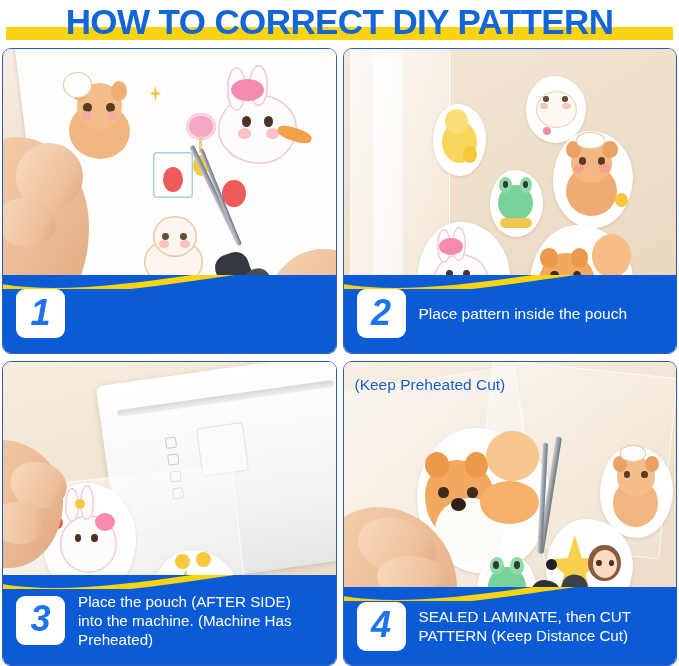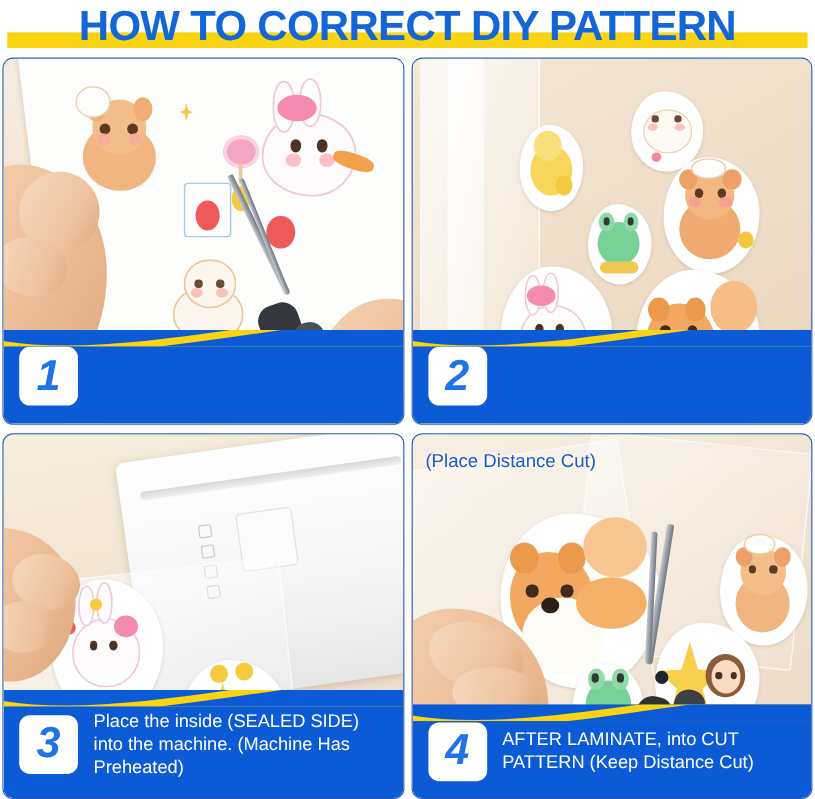--- a/index.html
+++ b/index.html
@@ -412,20 +412,21 @@
       <div class="hand" style="left:82%;top:74%;width:34%;height:36%;"></div>
       <div class="finger" style="left:84%;top:78%;width:15%;height:13%;"></div>
     </div>
 
     <div class="caption">
       <svg class="wave" viewBox="0 0 340 40" preserveAspectRatio="none">
         <path d="M0,34 C90,52 220,16 340,8 L340,40 L0,40 Z" fill="#FAD411"></path>
         <path d="M0,40 C90,58 220,22 340,14 L340,40 L0,40 Z" fill="#0C5BD6"></path>
       </svg>
       <div class="num-badge">2</div>
+      <div class="cap-text one-line">Place pattern inside the pouch</div>
     </div>
   </div>
 
   <div class="panel">
     <div class="photo bg-p3">
 
       <div class="machine" style="left:32%;top:2%;width:76%;height:68%;transform:rotate(-8deg);"></div>
       <div class="machine-slot" style="left:34%;top:11%;width:66%;height:7px;transform:rotate(-8deg);"></div>
       <div class="machine-btn" style="left:59%;top:21%;width:14%;height:16%;transform:rotate(-8deg);"></div>
       <div class="machine-icons" style="left:50%;top:25%;transform:rotate(-8deg);">
@@ -483,21 +484,21 @@
 
       <div class="finger" style="left:56%;top:94%;width:16%;height:12%;"></div>
     </div>
 
     <div class="caption tall">
       <svg class="wave" viewBox="0 0 340 40" preserveAspectRatio="none">
         <path d="M0,34 C90,52 220,16 340,8 L340,40 L0,40 Z" fill="#FAD411"></path>
         <path d="M0,40 C90,58 220,22 340,14 L340,40 L0,40 Z" fill="#0C5BD6"></path>
       </svg>
       <div class="num-badge">3</div>
-      <div class="cap-text">Place the inside (SEALED SIDE)
+      <div class="cap-text">Place the pouch (AFTER SIDE)
 into the machine. (Machine Has
 Preheated)</div>
     </div>
   </div>
 
   <div class="panel">
     <div class="photo bg-p4">
 
       <div class="film" style="left:-5%;top:6%;width:62%;height:74%;transform:rotate(-9deg);
                   background:linear-gradient(120deg,rgba(255,255,255,.5),rgba(255,255,255,.18));"></div>
@@ -559,27 +560,27 @@
                   background:#2e3237;border-radius:13px;transform:rotate(12deg);"></div>
       <div style="position:absolute;left:64%;top:70%;width:26px;height:66px;
                   background:#3d4147;border-radius:12px;transform:rotate(16deg);"></div>
       <div style="position:absolute;left:61%;top:65%;width:11px;height:11px;
                   background:#1f2226;border-radius:50%;"></div>
       <div style="position:absolute;left:60%;top:92%;width:20px;height:16px;
                   background:#c72a2a;border-radius:5px;transform:rotate(14deg);"></div>
 
       <div class="hand" style="left:60%;top:92%;width:36%;height:24%;"></div>
 
-      <div class="photo-note">(Place Distance Cut)</div>
+      <div class="photo-note">(Keep Preheated Cut)</div>
     </div>
 
     <div class="caption">
       <svg class="wave" viewBox="0 0 340 40" preserveAspectRatio="none">
         <path d="M0,34 C90,52 220,16 340,8 L340,40 L0,40 Z" fill="#FAD411"></path>
         <path d="M0,40 C90,58 220,22 340,14 L340,40 L0,40 Z" fill="#0C5BD6"></path>
       </svg>
       <div class="num-badge">4</div>
-      <div class="cap-text">AFTER LAMINATE, into CUT
+      <div class="cap-text">SEALED LAMINATE, then CUT
 PATTERN (Keep Distance Cut)</div>
     </div>
   </div>
 
 </div>
 
 </body></html>

